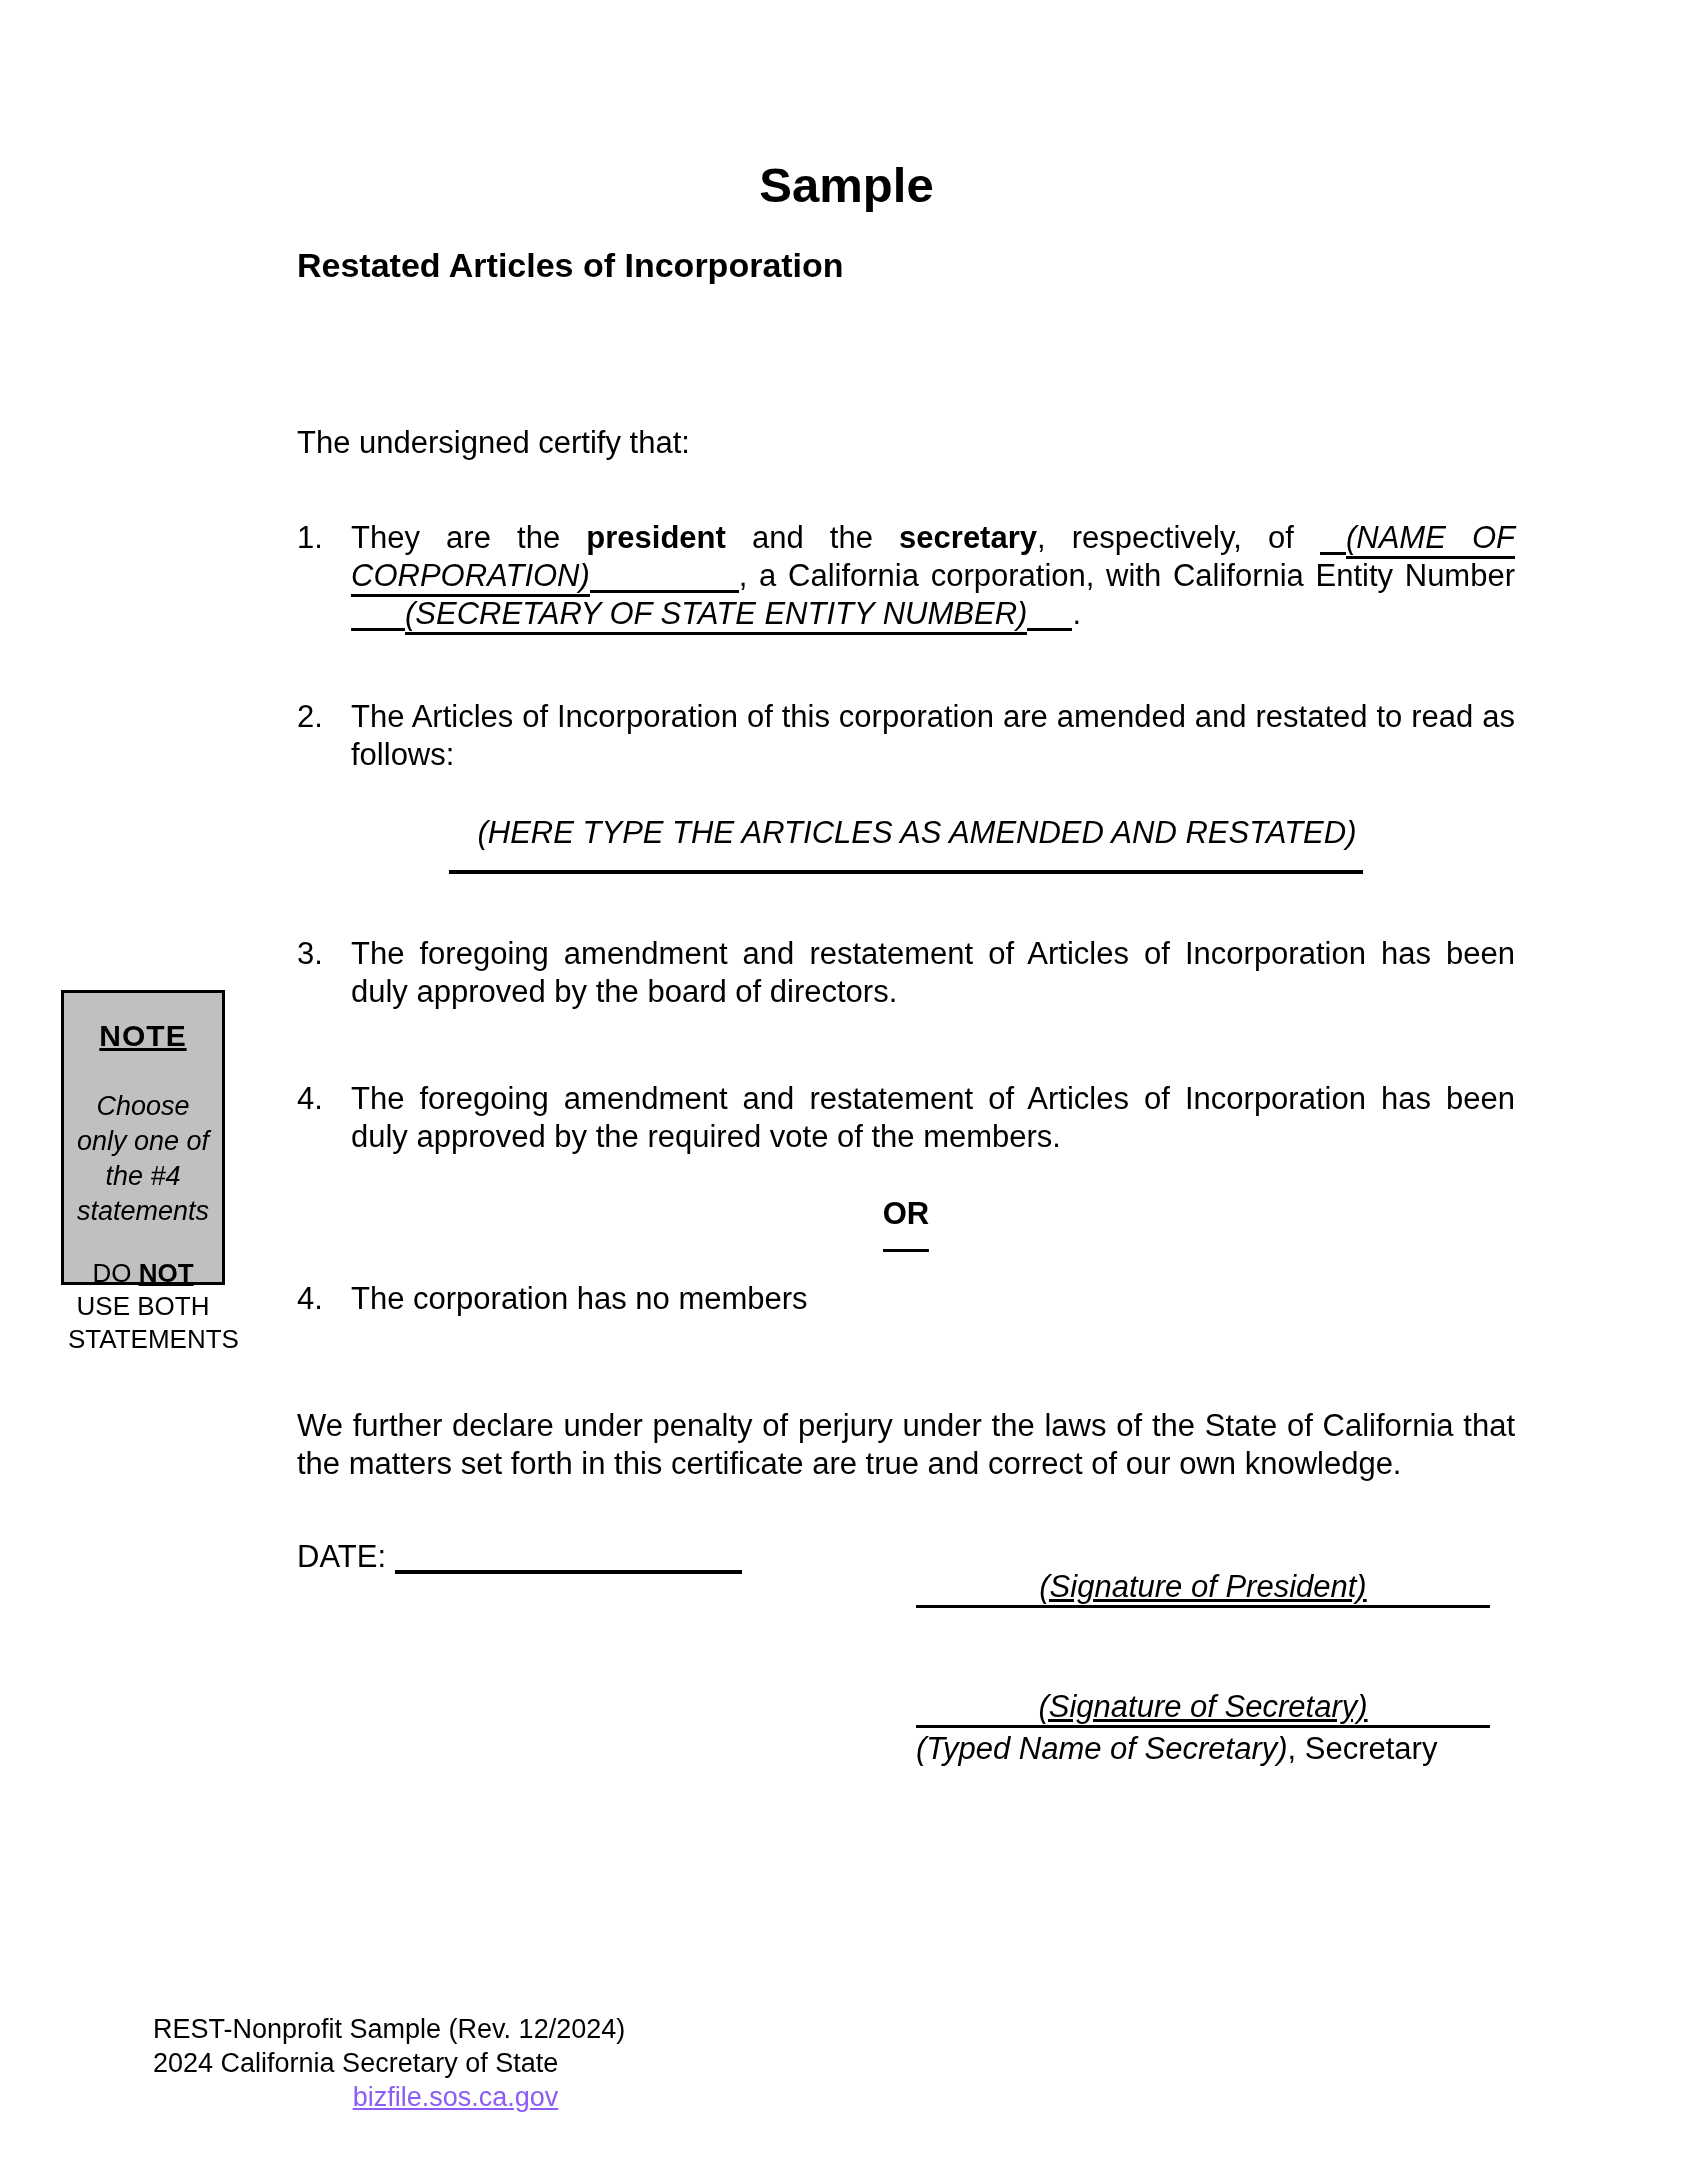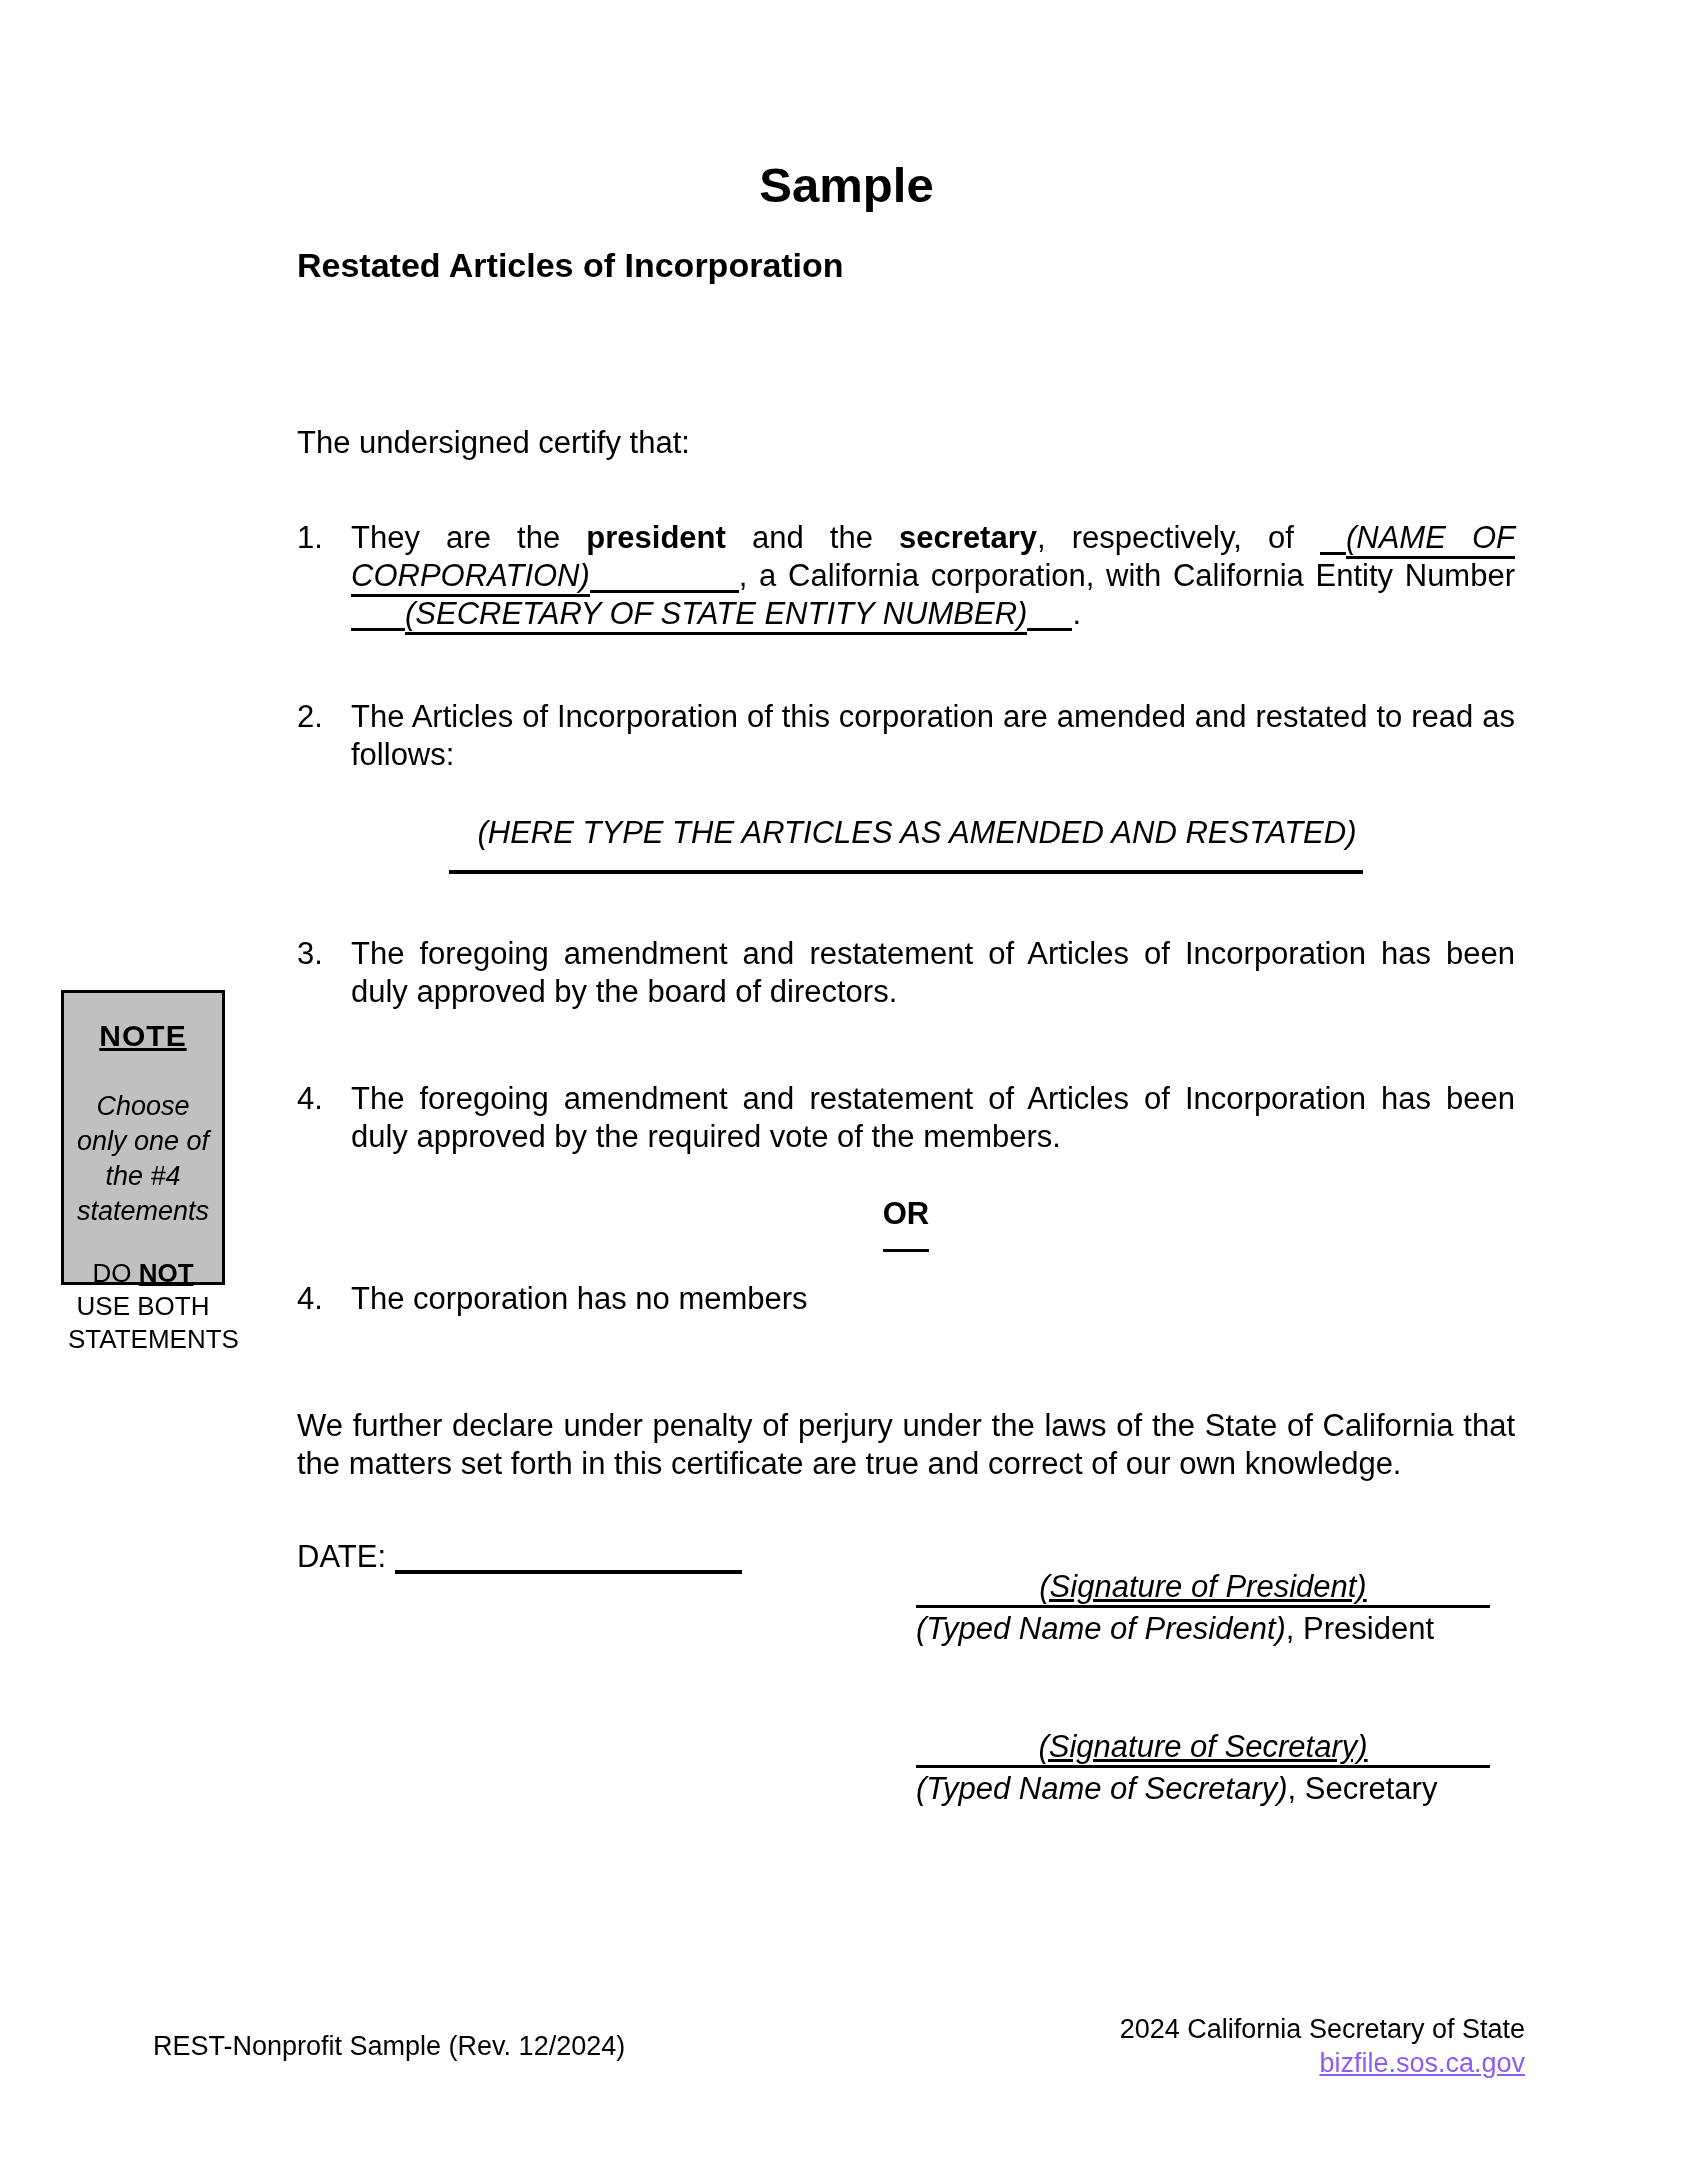--- a/index.html
+++ b/index.html
@@ -120,23 +120,24 @@
     padding: 0 4px;
   }
   .note-not { font-weight: bold; text-decoration: underline; }
   .footer {
     position: absolute;
     left: 153px;
     right: 158px;
     top: 2012px;
     display: flex;
     justify-content: space-between;
-    align-items: center;
+    align-items: flex-start;
     font-size: 27px;
     line-height: 34px;
+    flex-direction: column;
   }
   .footer-right { text-align: right; }
   .footer-link {
     color: #8b5cf6;
     text-decoration: underline;
     cursor: pointer;
   }
 </style>
 </head>
 <body>
@@ -188,21 +189,20 @@
 
     <div class="date-row">
       <span>DATE:</span>
       <span class="blank date-blank"></span>
     </div>
 
     <div class="sig-block sig-president">
       <div class="sig-line">
         <span class="sig-label">(Signature of President)</span>
       </div>
-      <div class="typed-row"><span class="typed-name">(Typed Name of President)</span><span>, President</span></div>
     </div>
 
     <div class="sig-block sig-secretary">
       <div class="sig-line">
         <span class="sig-label">(Signature of Secretary)</span>
       </div>
       <div class="typed-row"><span class="typed-name">(Typed Name of Secretary)</span><span>, Secretary</span></div>
     </div>
 
   </div>

